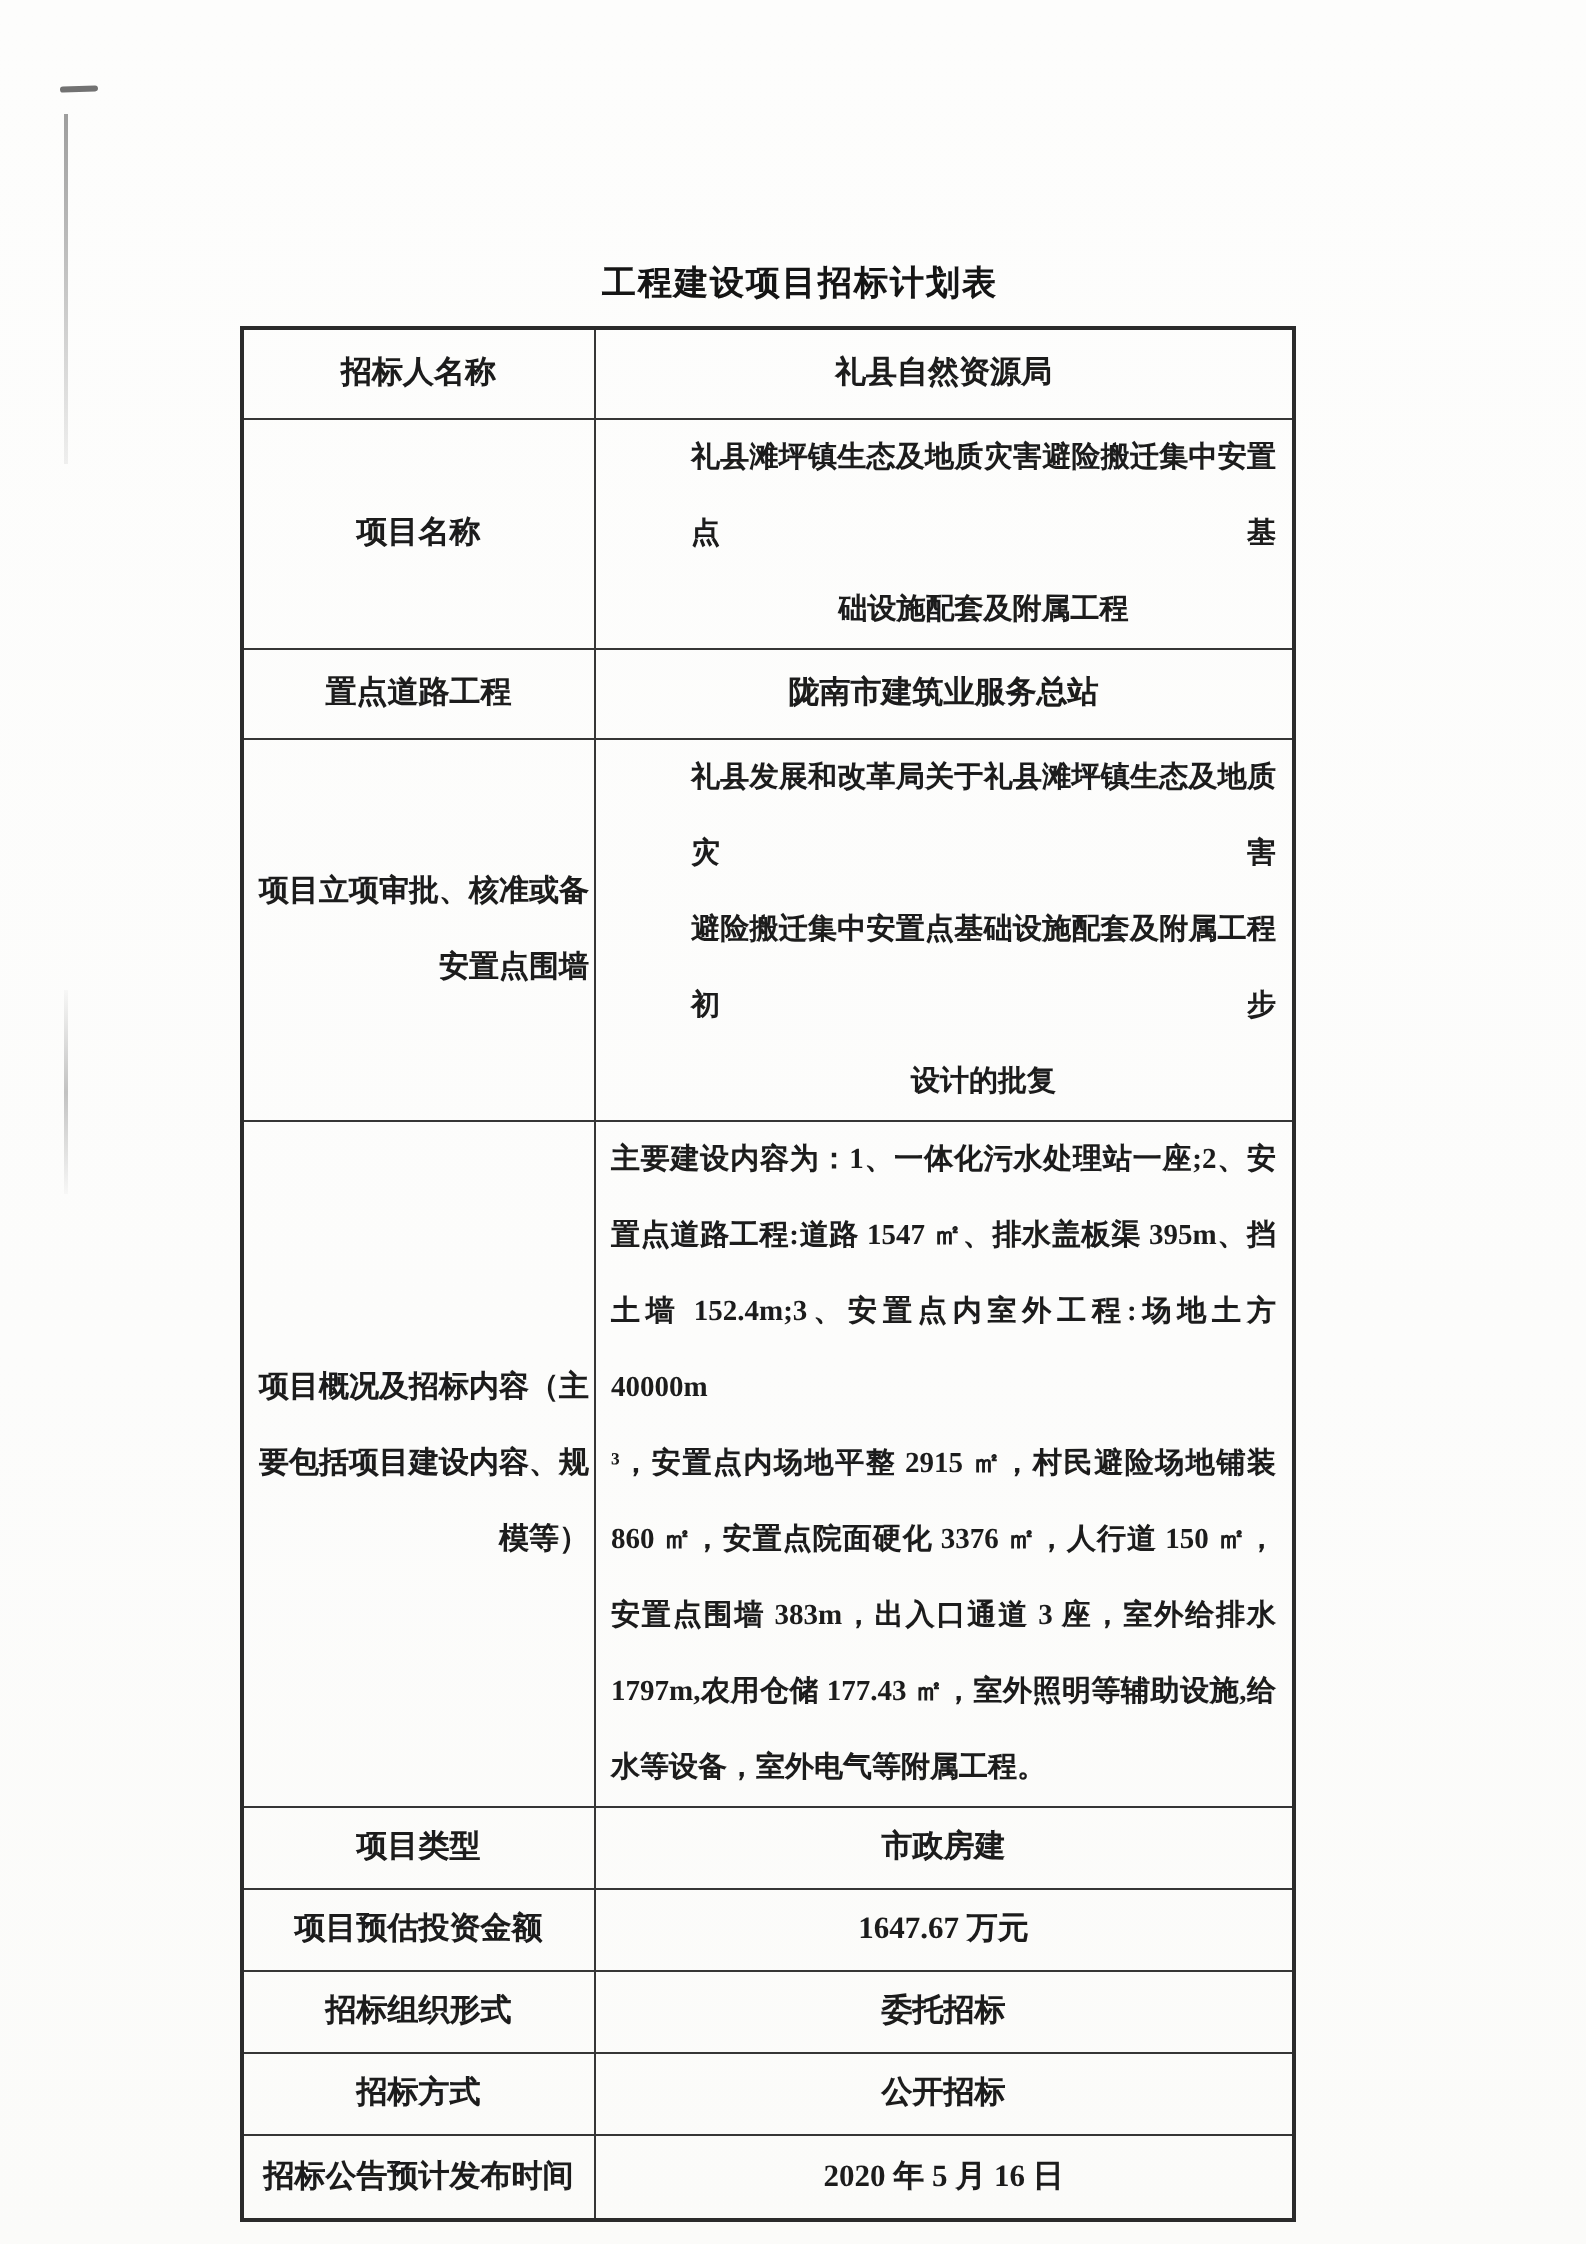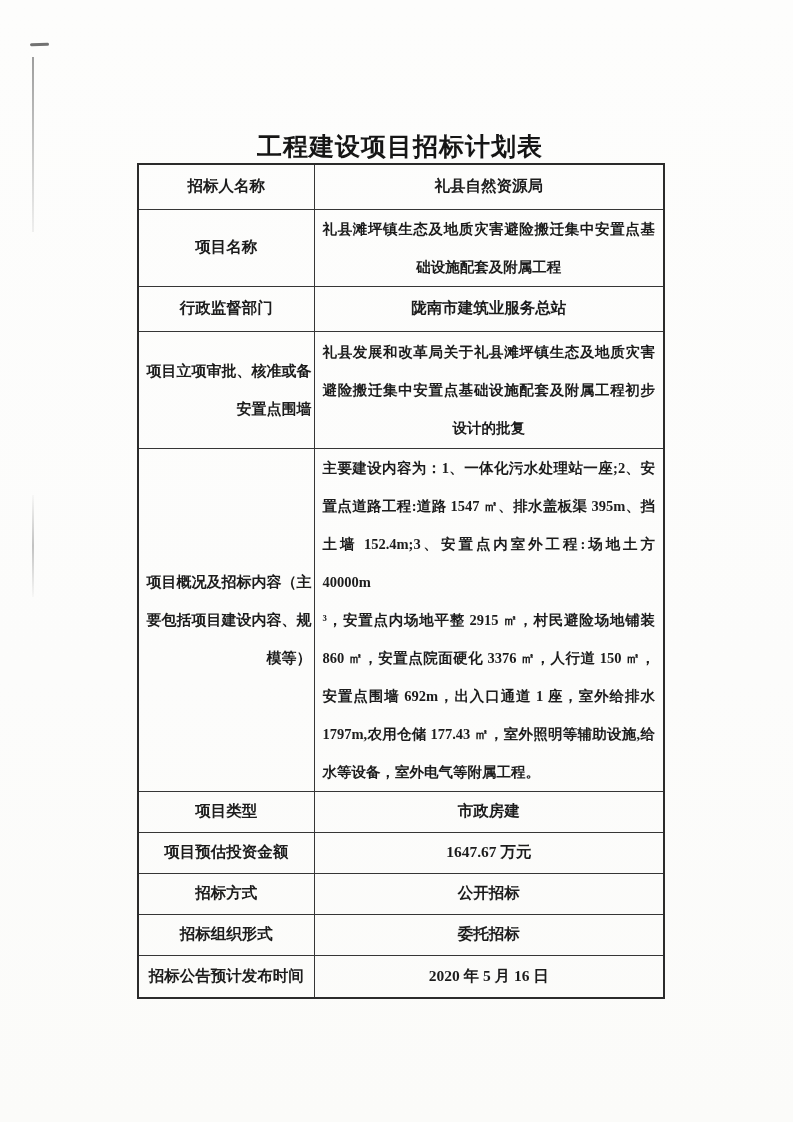--- a/index.html
+++ b/index.html
@@ -25,42 +25,42 @@
     position: absolute; left: 32px; top: 57px; width: 2px; height: 175px;
     background: linear-gradient(180deg, rgba(80,80,80,.55), rgba(120,120,120,.10));
   }
   .artifact-vline-lower {
     position: absolute; left: 32px; top: 495px; width: 2px; height: 102px;
     background: linear-gradient(180deg, rgba(130,130,130,.04), rgba(100,100,100,.38), rgba(130,130,130,.04));
   }
   .doc-title {
     position: absolute; left: 137px; top: 130px; width: 526px;
     text-align: center;
-    font-size: 25px; font-weight: bold; letter-spacing: 1px; color: #151515;
+    font-size: 17px; font-weight: bold; letter-spacing: 1px; color: #151515;
     white-space: nowrap;
   }
   table.plan {
-    position: absolute; left: 137px; top: 163px; width: 526px;
+    position: absolute; left: 120px; top: 163px; width: 526px;
     border-collapse: collapse; table-layout: fixed;
     border: 2px solid #2b2b2b;
   }
   table.plan td {
     border: 1.5px solid #363636;
     font-weight: bold;
     vertical-align: middle;
     color: #1c1c1c;
   }
   td.lbl { font-size: 15.5px; text-align: center; padding: 0 2px; }
   td.lbl.multi { font-size: 15px; }
   td.val { font-size: 15.5px; text-align: center; padding: 0 8px; }
   td.val.multi { font-size: 14.5px; }
   .multi .line { line-height: 38px; }
   td.lbl.multi .line { text-align: right; }
   
-  td.val.vc .line { text-align: justify; text-align-last: justify; }
+  td.val.vc .line { text-align: justify; text-align-last: justify; margin-left: 40px; }
   td.val.vc .line:last-child { text-align-last: center; }
   
   td.val.vj .line { text-align: justify; text-align-last: justify; }
   td.val.vj .line:last-child { text-align-last: left; }
 </style>
 </head>
 <body>
 
 <div class="page">
 
@@ -81,21 +81,21 @@
         <td class="val">礼县自然资源局</td>
       </tr>
       <tr style="height:75px">
         <td class="lbl">项目名称</td>
         <td class="val multi vc">
             <div class="line">礼县滩坪镇生态及地质灾害避险搬迁集中安置点基</div>
             <div class="line">础设施配套及附属工程</div>
           </td>
       </tr>
       <tr style="height:45px">
-        <td class="lbl">行政监督部门</td>
+        <td class="lbl">置点道路工程</td>
         <td class="val">陇南市建筑业服务总站</td>
       </tr>
       <tr style="height:117px">
         <td class="lbl multi">
             <div class="line">项目立项审批、核准或备</div>
             <div class="line">安置点围墙</div>
           </td>
         <td class="val multi vc">
             <div class="line">礼县发展和改革局关于礼县滩坪镇生态及地质灾害</div>
             <div class="line">避险搬迁集中安置点基础设施配套及附属工程初步</div>
@@ -107,40 +107,40 @@
             <div class="line">项目概况及招标内容（主</div>
             <div class="line">要包括项目建设内容、规</div>
             <div class="line">模等）</div>
           </td>
         <td class="val multi vj">
             <div class="line">主要建设内容为：1、一体化污水处理站一座;2、安</div>
             <div class="line">置点道路工程:道路 1547 ㎡、排水盖板渠 395m、挡</div>
             <div class="line">土墙 152.4m;3、安置点内室外工程:场地土方 40000m</div>
             <div class="line">³，安置点内场地平整 2915 ㎡，村民避险场地铺装</div>
             <div class="line">860 ㎡，安置点院面硬化 3376 ㎡，人行道 150 ㎡，</div>
-            <div class="line">安置点围墙 692m，出入口通道 1 座，室外给排水</div>
+            <div class="line">安置点围墙 383m，出入口通道 3 座，室外给排水</div>
             <div class="line">1797m,农用仓储 177.43 ㎡，室外照明等辅助设施,给</div>
             <div class="line">水等设备，室外电气等附属工程。</div>
           </td>
       </tr>
       <tr style="height:41px">
         <td class="lbl">项目类型</td>
         <td class="val">市政房建</td>
       </tr>
       <tr style="height:41px">
         <td class="lbl">项目预估投资金额</td>
         <td class="val">1647.67 万元</td>
       </tr>
       <tr style="height:41px">
+        <td class="lbl">招标组织形式</td>
+        <td class="val">委托招标</td>
+      </tr>
+      <tr style="height:41px">
         <td class="lbl">招标方式</td>
         <td class="val">公开招标</td>
-      </tr>
-      <tr style="height:41px">
-        <td class="lbl">招标组织形式</td>
-        <td class="val">委托招标</td>
       </tr>
       <tr style="height:43px">
         <td class="lbl">招标公告预计发布时间</td>
         <td class="val">2020 年 5 月 16 日</td>
       </tr>
     </tbody>
   </table>
 
 </div>
 

